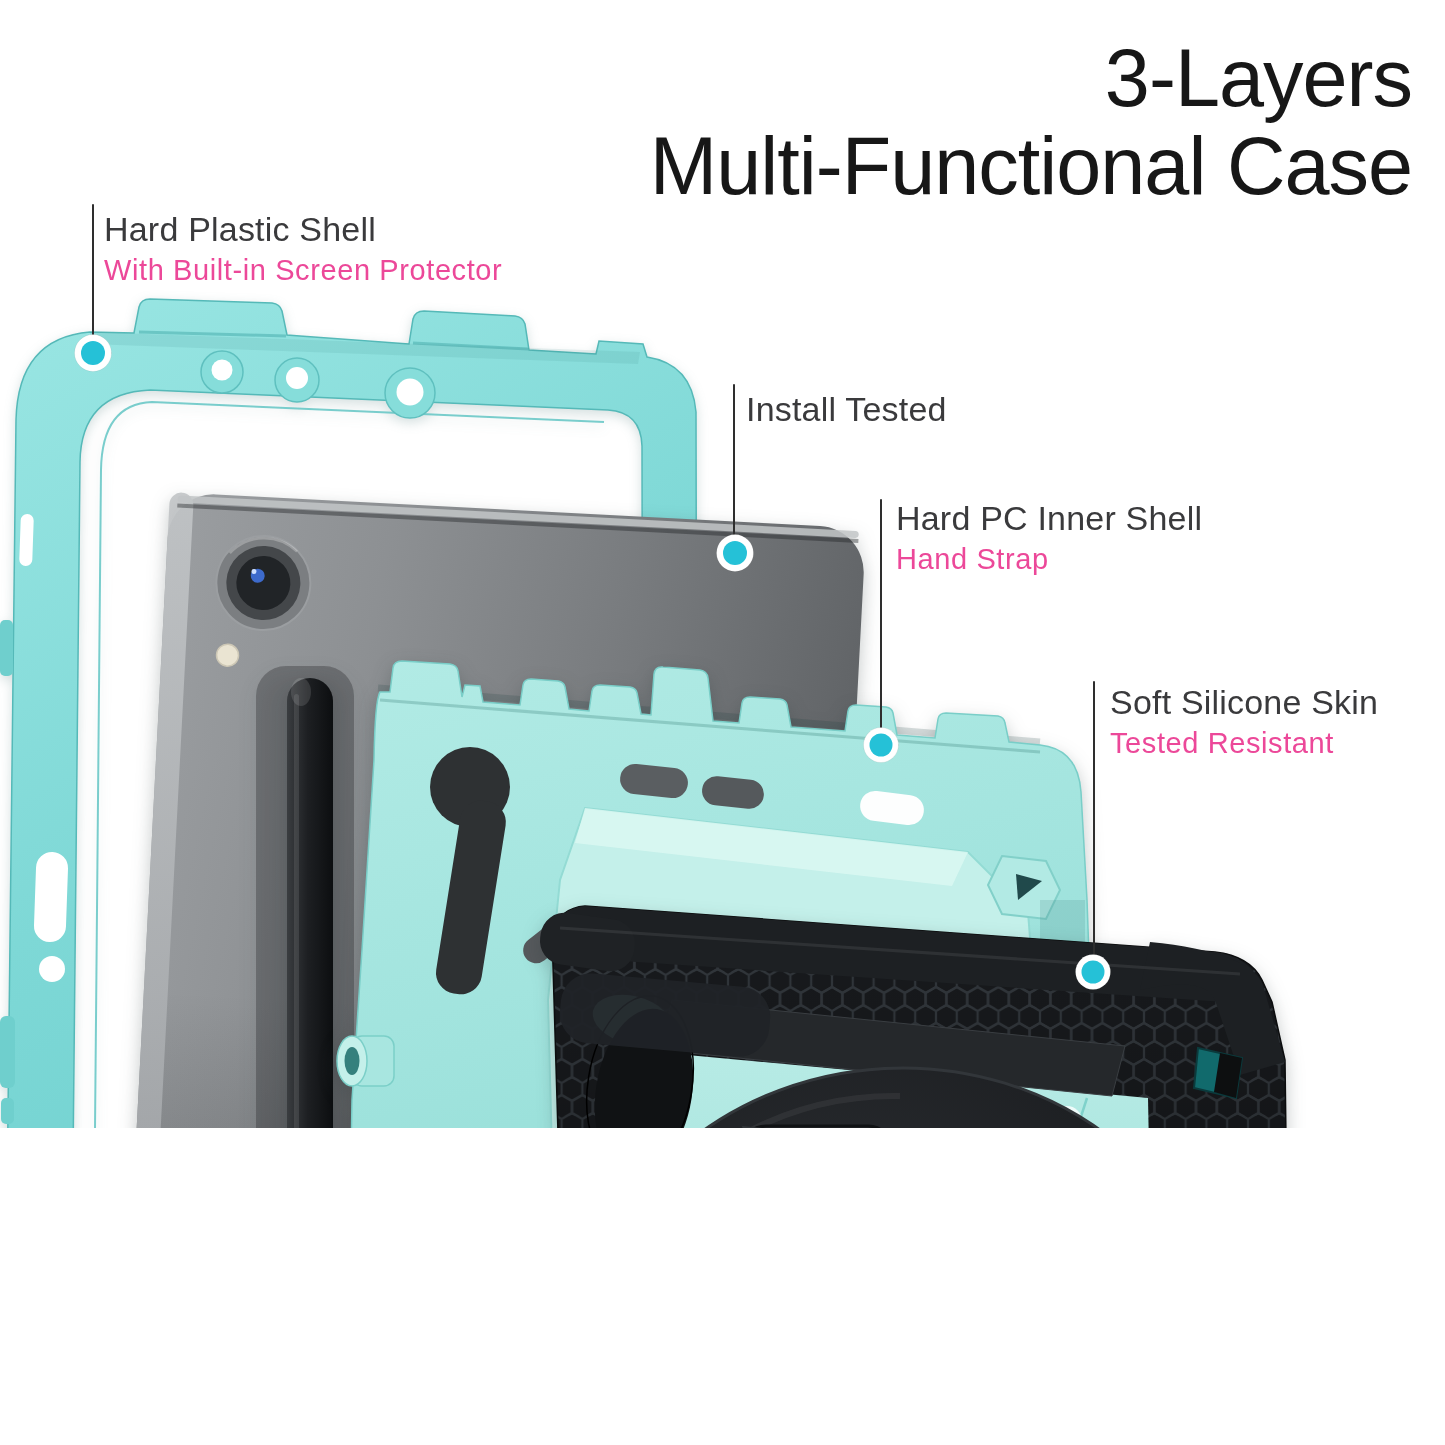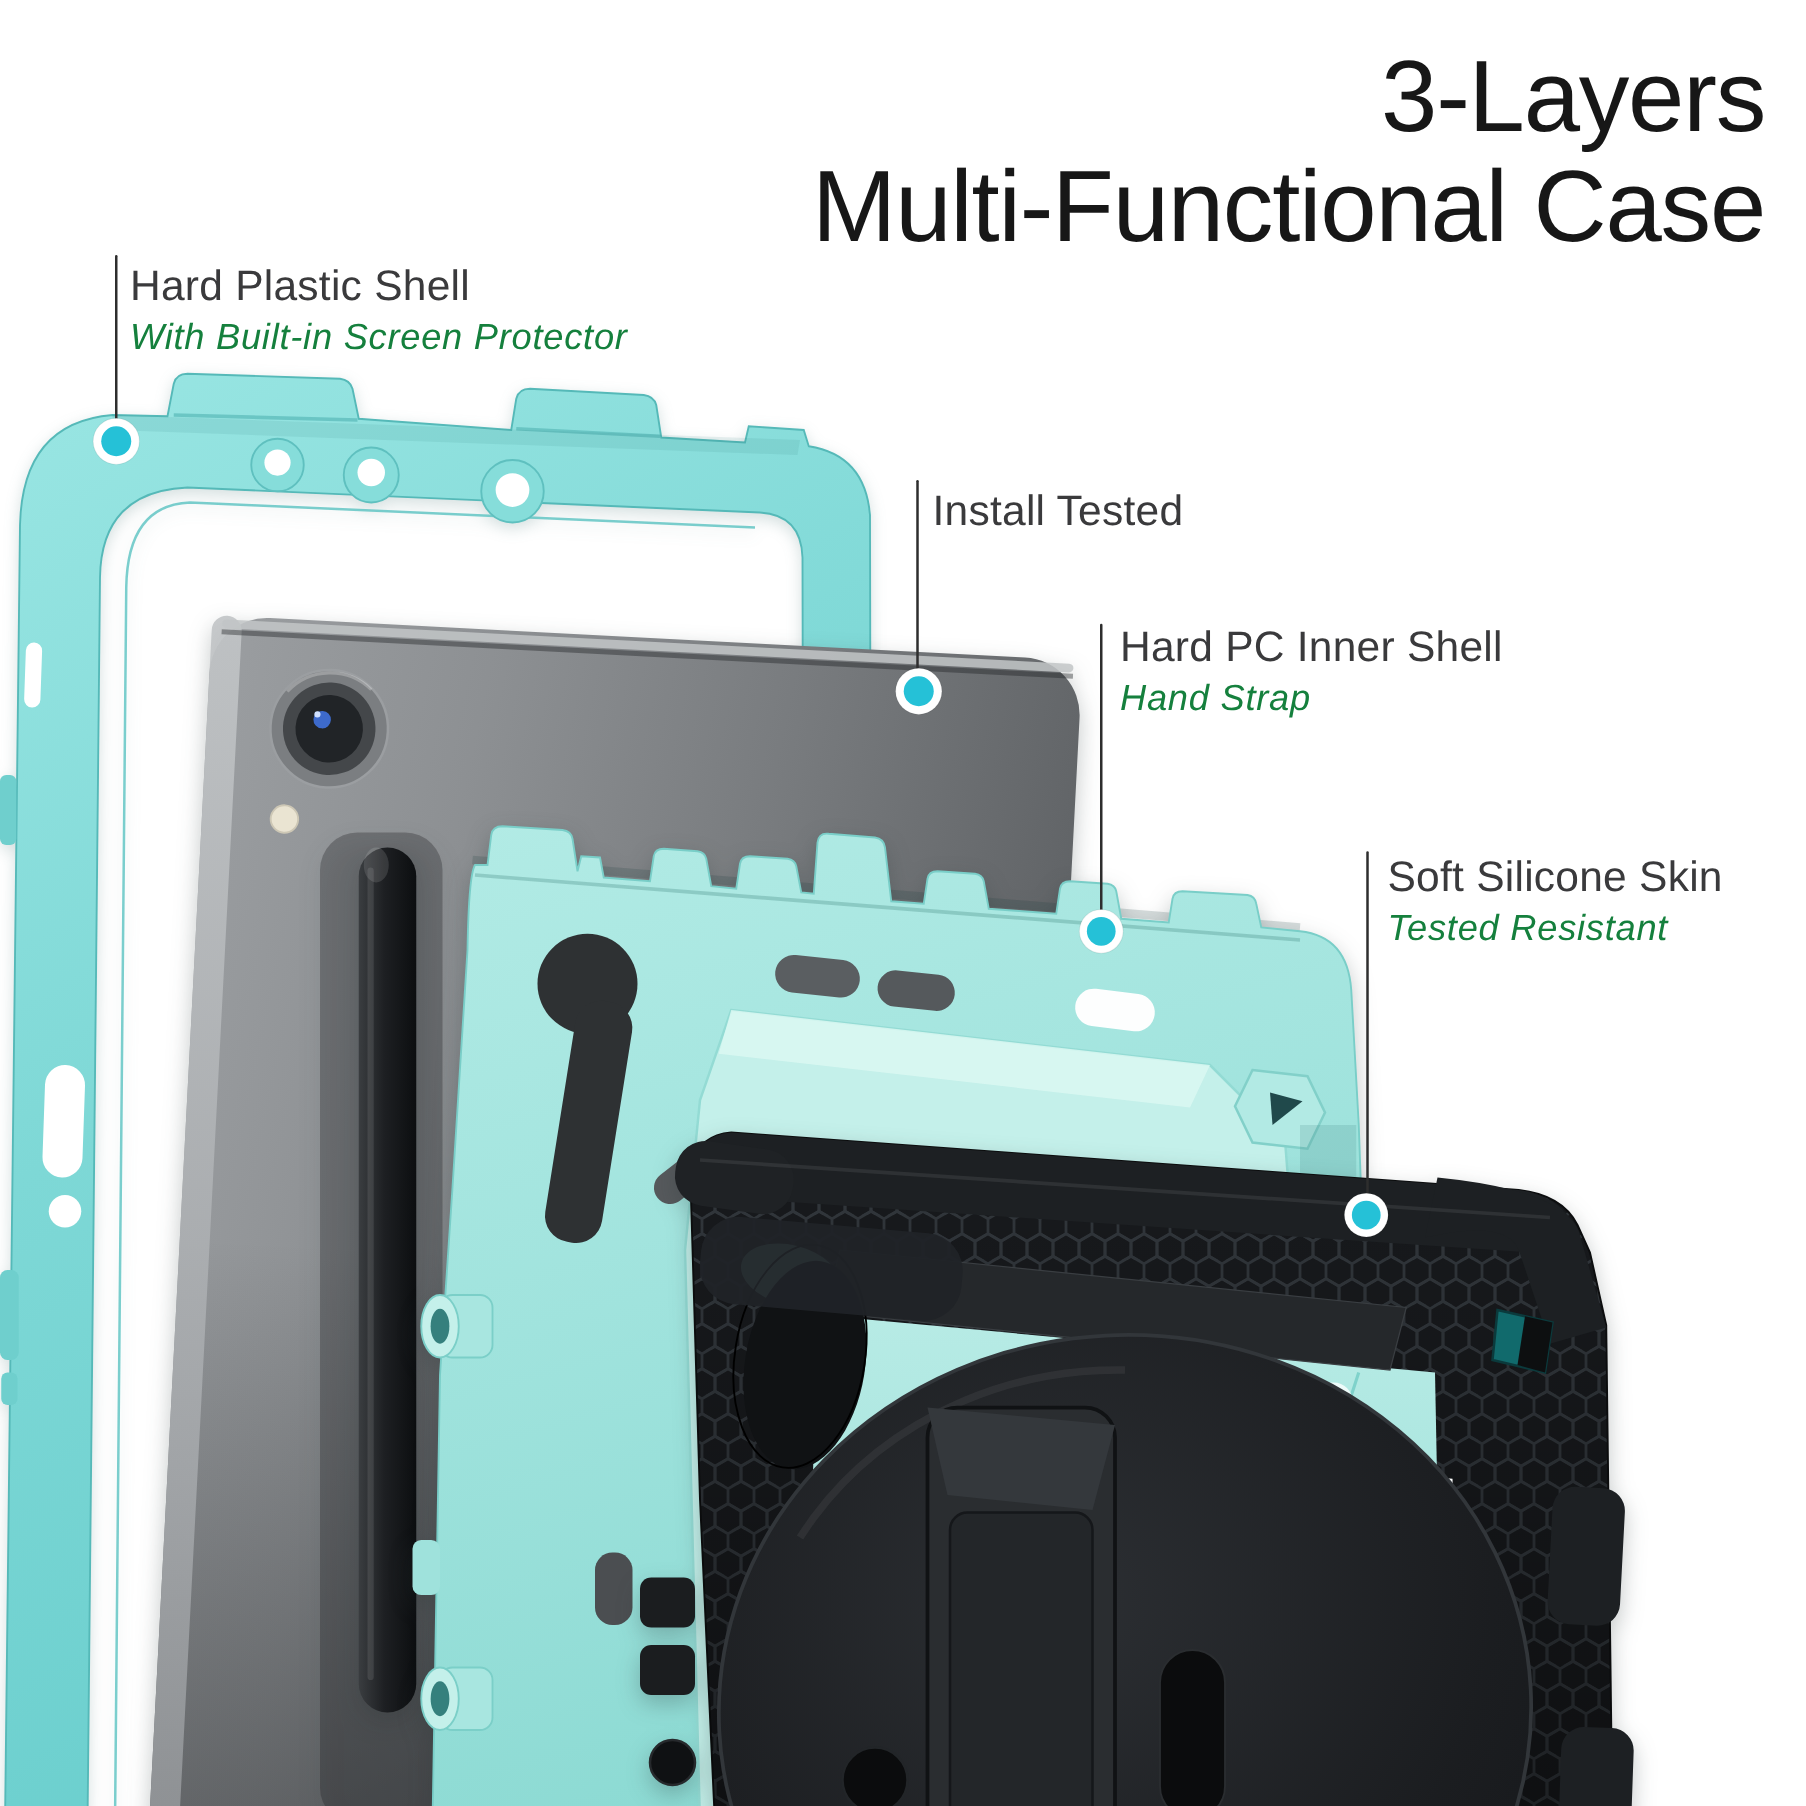--- a/index.html
+++ b/index.html
@@ -1,26 +1,26 @@
 <!DOCTYPE html>
 <html><head>
 <meta charset="utf-8">
 <style>
   html,body{margin:0;padding:0;background:#ffffff;}
-  .stage{position:relative;width:1445px;height:1445px;overflow:hidden;background:#ffffff;
+  .stage{position:relative;width:1445px;height:1128px;overflow:hidden;background:#ffffff;
          font-family:"Liberation Sans", sans-serif;}
   .stage svg{position:absolute;left:0;top:0;}
   g.shadow-soft{filter:drop-shadow(0 7px 9px rgba(40,55,55,0.28));}
   g.shadow-lite{filter:drop-shadow(0 4px 6px rgba(60,110,110,0.22));}
 
   .page-title{position:absolute;top:34px;right:33px;text-align:right;color:#171717;
               font-size:81px;line-height:88px;font-weight:400;letter-spacing:-1px;white-space:nowrap;}
   .co{position:absolute;white-space:nowrap;}
   .co-title{font-size:34px;font-weight:400;color:#3a3a3c;letter-spacing:0.2px;line-height:38px;}
-  .co-sub{font-size:29px;font-weight:400;color:#15803d;letter-spacing:0.6px;line-height:36px;margin-top:4px;font-style:italic;}
+  .co-sub{font-size:29px;font-weight:400;color:#ec4899;letter-spacing:0.6px;line-height:36px;margin-top:4px;}
   .c1{left:104px;top:210px;}
   .c2{left:746px;top:390px;}
   .c3{left:896px;top:499px;}
   .c4{left:1110px;top:683px;}
 </style>
 </head>
 <body>
 
 <div class="stage">
 

